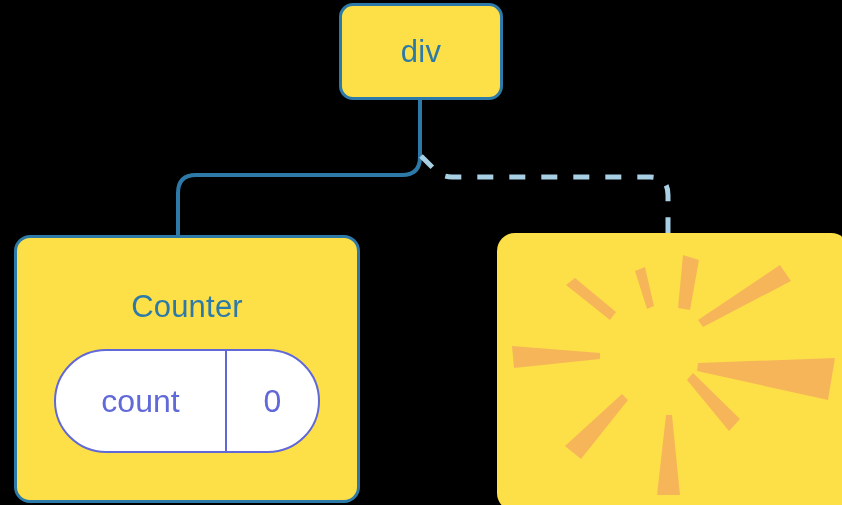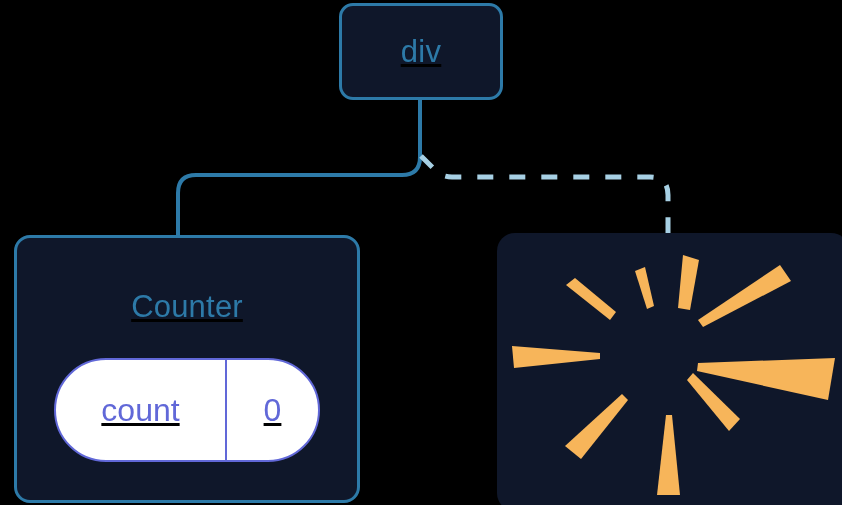--- a/index.html
+++ b/index.html
@@ -1,19 +1,19 @@
 <!DOCTYPE html>
 <html><head>
 <meta charset="utf-8">
 <style>
   html,body{margin:0;padding:0;background:#000;}
   body{width:842px;height:505px;overflow:hidden;font-family:"Liberation Sans",sans-serif;}
   #canvas{position:relative;width:842px;height:505px;background:#000000;}
 
-  .node{position:absolute;background:#0f172a;box-sizing:border-box;text-decoration:underline;}
+  .node{position:absolute;background:#fde047;box-sizing:border-box;}
 
   
   #node-div{
     left:339px;top:3px;width:164px;height:97px;
     border:3px solid #2d7aa8;border-radius:14px;
     display:flex;align-items:center;justify-content:center;
   }
   #node-div .nlabel{
     color:#2d7aa8;font-size:31px;letter-spacing:.3px;line-height:1;
   }
@@ -23,21 +23,21 @@
     left:14px;top:235px;width:346px;height:268px;
     border:3px solid #2d7aa8;border-radius:16px;
     display:flex;flex-direction:column;align-items:center;
   }
   #node-counter .ntitle{
     color:#2d7aa8;font-size:31px;line-height:1;margin-top:53px;letter-spacing:.2px;
   }
 
   
   .pill{
-    position:relative;margin-top:36px;width:266px;height:104px;
+    position:relative;margin-top:27px;width:266px;height:104px;
     border:2px solid #6168d8;border-radius:52px;box-sizing:border-box;
     display:flex;align-items:stretch;background:#fff;
   }
   .pill .pkey{
     flex:0 0 171px;display:flex;align-items:center;justify-content:center;
     color:#6168d8;font-size:32px;
     border-right:2px solid #6168d8;box-sizing:border-box;
   }
   .pill .pval{
     flex:1;display:flex;align-items:center;justify-content:center;

